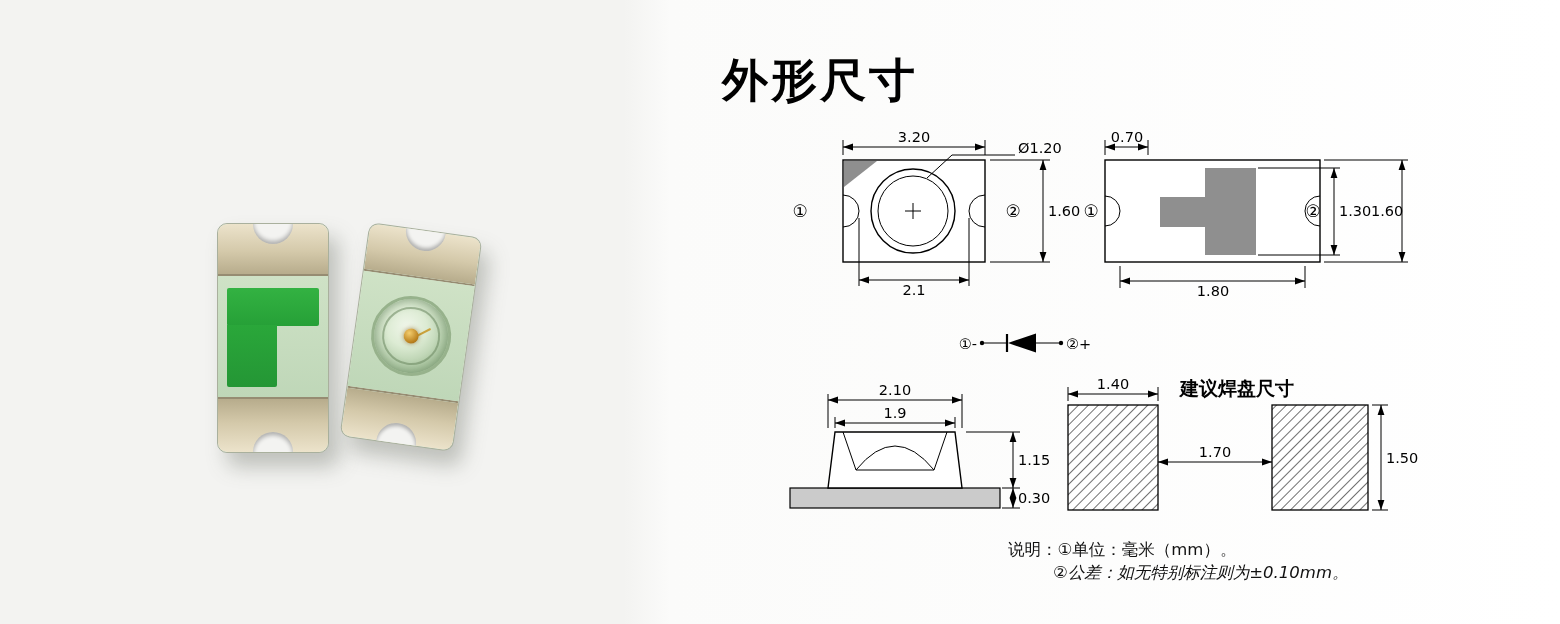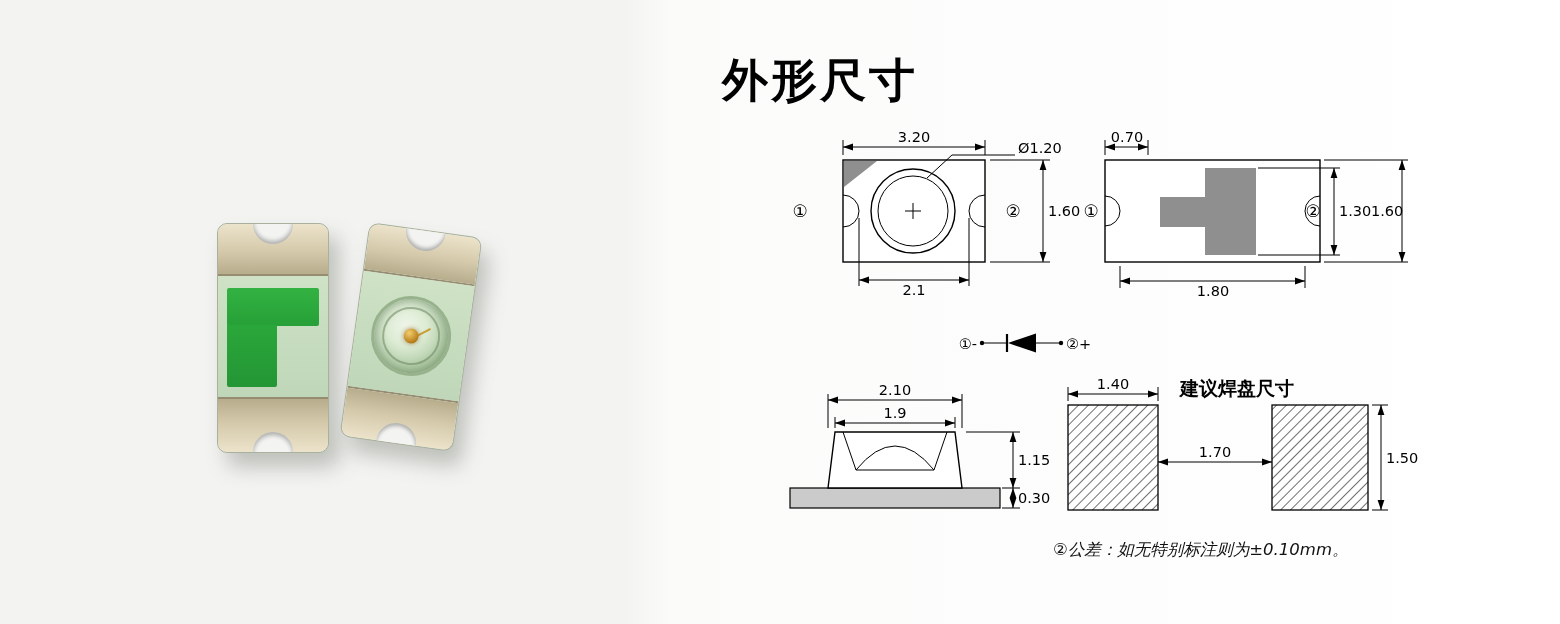--- a/index.html
+++ b/index.html
@@ -252,16 +252,17 @@
       <text x="535" y="347" text-anchor="middle">1.70</text>
 
       <line class="thin" x1="692" y1="295" x2="708" y2="295"></line>
       <line class="thin" x1="692" y1="400" x2="708" y2="400"></line>
       <line class="thin" x1="701" y1="295" x2="701" y2="400" marker-start="url(#mS)" marker-end="url(#mE)"></line>
       <text x="706" y="353" text-anchor="start">1.50</text>
     </g>
   </svg>
 
   <div class="notes">
+    <div class="line1">说明：①单位：毫米（mm）。</div>
     <div class="line2">②公差：如无特别标注则为±0.10mm。</div>
   </div>
 
 </div>
 
 </body></html>

